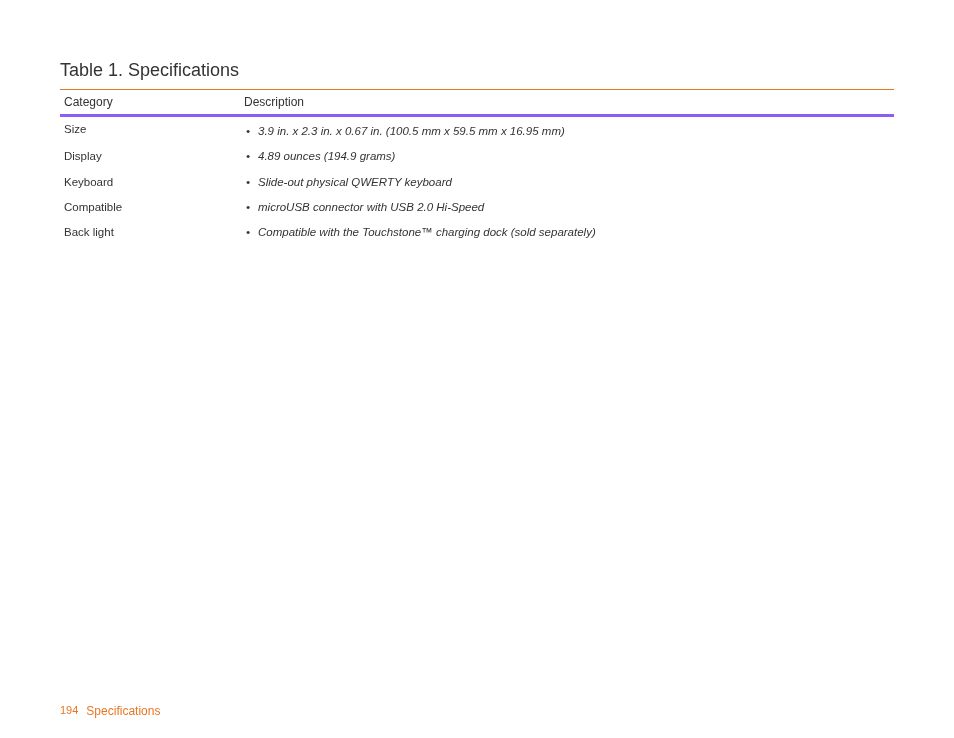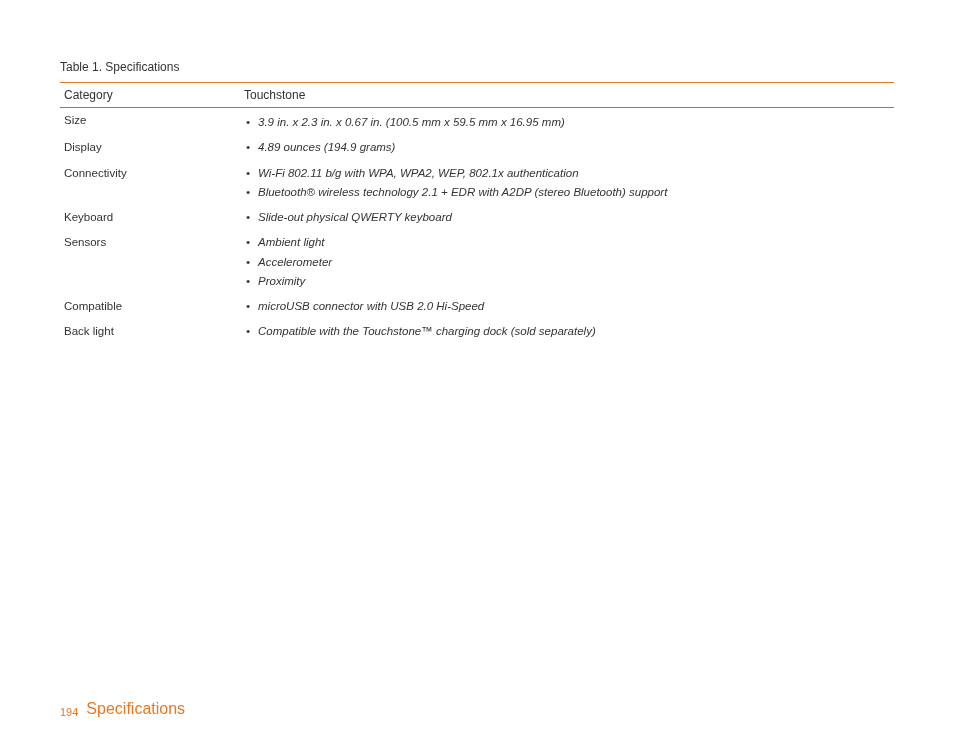--- a/index.html
+++ b/index.html
@@ -16,33 +16,33 @@
       width: 954px;
       min-height: 738px;
       position: relative;
     }
 
     .page-content {
       padding: 60px 60px 40px 60px;
     }
 
     .table-title {
-      font-size: 12px;
+      font-size: 18px;
       color: #333333;
       margin-bottom: 8px;
     }
 
     .specs-table {
       width: 100%;
       border-collapse: collapse;
     }
 
     .specs-table thead tr {
       border-top: 1.5px solid #e87722;
-      border-bottom: 1px solid #8b5cf6;
+      border-bottom: 3px solid #8b5cf6;
     }
 
     .specs-table th {
       font-size: 12px;
       font-weight: normal;
       color: #333333;
       padding: 5px 8px 5px 4px;
       text-align: left;
     }
 
@@ -90,89 +90,70 @@
       position: absolute;
       left: 2px;
       color: #333333;
     }
 
     .page-footer {
       position: absolute;
       bottom: 20px;
       left: 60px;
       display: flex;
-      align-items: flex-end;
+      align-items: flex-start;
       gap: 8px;
     }
 
     .page-number {
       font-size: 11px;
       color: #e87722;
     }
 
     .footer-section {
-      font-size: 16px;
+      font-size: 12px;
       color: #e87722;
     }
   </style>
 </head>
 <body>
 
 <div class="page-content">
 
   <div class="table-title">Table 1.  Specifications</div>
 
   <table class="specs-table">
     <thead>
       <tr>
         <th>Category</th>
-        <th>Touchstone</th>
+        <th>Description</th>
       </tr>
     </thead>
     <tbody id="specs-tbody">
     <tr>
           <td>Size</td>
           <td>
             <ul class="bullet-list">
               <li>3.9 in. x 2.3 in. x 0.67 in. (100.5 mm x 59.5 mm x 16.95 mm)</li>
             </ul>
           </td>
         </tr>
         <tr>
           <td>Display</td>
           <td>
             <ul class="bullet-list">
               <li>4.89 ounces (194.9 grams)</li>
             </ul>
           </td>
         </tr>
         <tr>
-          <td>Connectivity</td>
-          <td>
-            <ul class="bullet-list">
-              <li>Wi-Fi 802.11 b/g with WPA, WPA2, WEP, 802.1x authentication</li>
-              <li>Bluetooth® wireless technology 2.1 + EDR with A2DP (stereo Bluetooth) support</li>
-            </ul>
-          </td>
-        </tr>
-        <tr>
           <td>Keyboard</td>
           <td>
             <ul class="bullet-list">
               <li>Slide-out physical QWERTY keyboard</li>
-            </ul>
-          </td>
-        </tr>
-        <tr>
-          <td>Sensors</td>
-          <td>
-            <ul class="bullet-list">
-              <li>Ambient light</li>
-              <li>Accelerometer</li>
-              <li>Proximity</li>
             </ul>
           </td>
         </tr>
         <tr>
           <td>Compatible</td>
           <td>
             <ul class="bullet-list">
               <li>microUSB connector with USB 2.0 Hi-Speed</li>
             </ul>
           </td>

